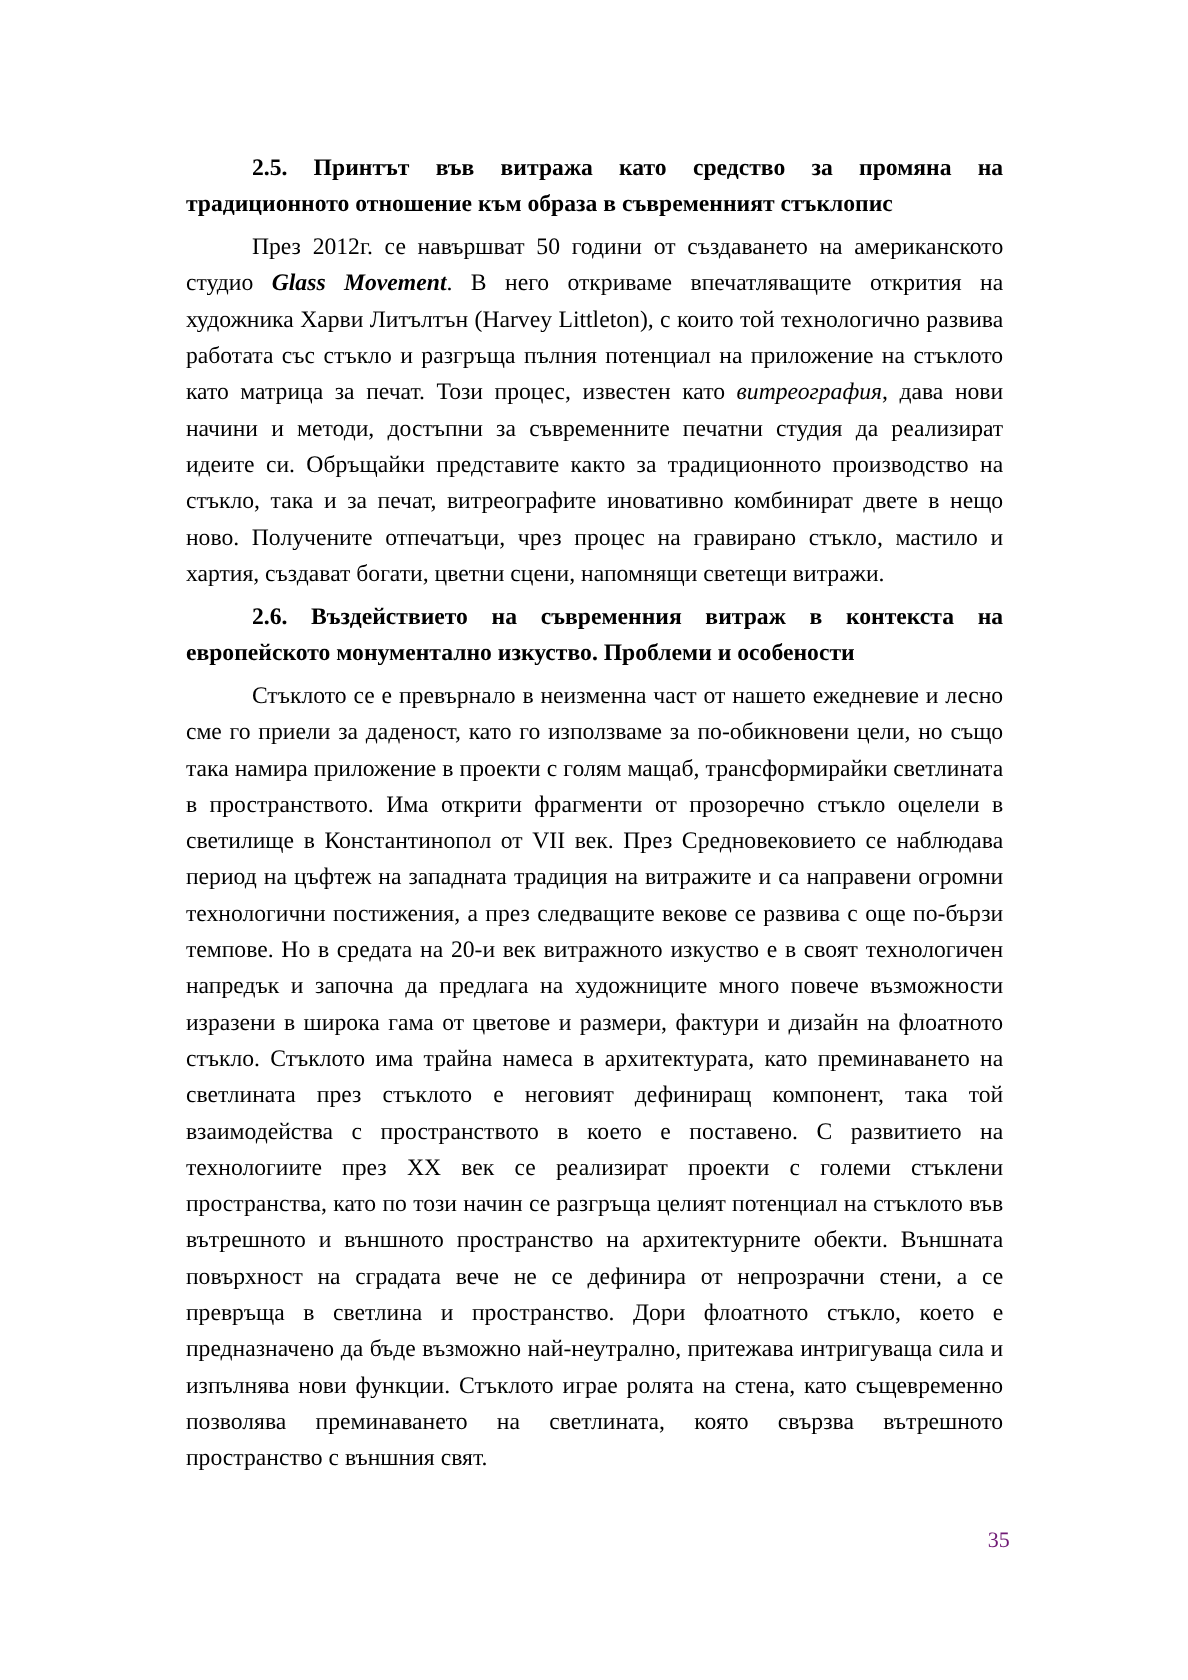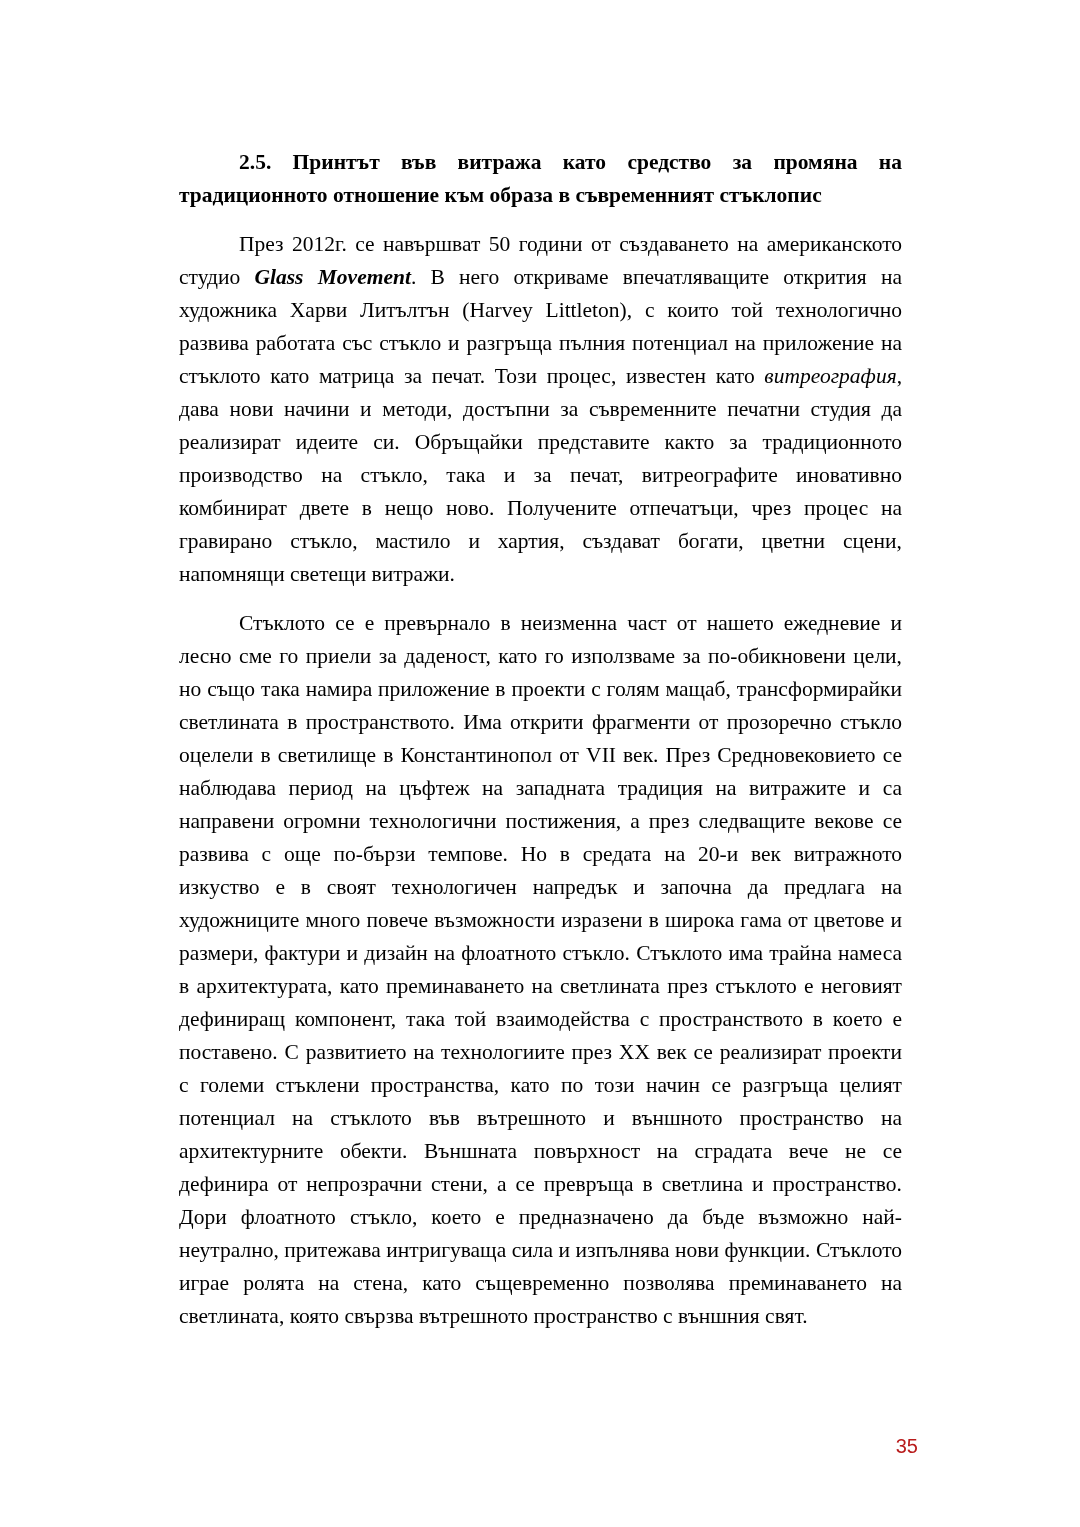--- a/index.html
+++ b/index.html
@@ -14,41 +14,42 @@
     background: #ffffff;
     box-sizing: border-box;
     padding: 130px 162px 0 163px;
     font-family: "Liberation Serif", "DejaVu Serif", serif;
     font-size: 21.5px;
     line-height: 33px;
     color: #000000;
     overflow: hidden;
   }
   .doc-body p.block {
-    margin: 16px;
+    margin: 6px;
     text-align: justify;
     text-indent: 60px;
   }
   .doc-body p.heading span,
   .doc-body p.subheading span {
     font-weight: bold;
   }
   .page-number {
     position: absolute;
-    top: 1434px;
+    top: 1388px;
     right: 162px;
     font-size: 20px;
     line-height: 24px;
-    font-family: Liberation Sans, sans-serif;
-    color: #b91c1c;
+    font-family: Liberation Serif, serif;
+    color: #701a75;
   }
 </style>
 </head>
 <body>
 
 <div class="page">
   <div class="doc-body">
       <p class="block heading"><span style="font-weight: bold;">2.5. Принтът във витража като средство за промяна на традиционното отношение към образа в съвременният стъклопис</span></p>
       <p class="block paragraph"><span>През 2012г. се навършват 50 години от създаването на американското студио </span><span style="font-weight: bold; font-style: italic;">Glass Movement</span><span>. В него откриваме впечатляващите открития на художника Харви Литълтън (Harvey Littleton), с които той технологично развива работата със стъкло и разгръща пълния потенциал на приложение на стъклото като матрица за печат. Този процес, известен като </span><span style="font-style: italic;">витреография</span><span>, дава нови начини и методи, достъпни за съвременните печатни студия да реализират идеите си. Обръщайки представите както за традиционното производство на стъкло, така и за печат, витреографите иновативно комбинират двете в нещо ново. Получените отпечатъци, чрез процес на гравирано стъкло, мастило и хартия, създават богати, цветни сцени, напомнящи светещи витражи.</span></p>
+      <p class="block heading"><span style="font-weight: bold;">2.6. Въздействието на съвременния витраж в контекста на европейското монументално изкуство. Проблеми и особености</span></p>
       <p class="block paragraph"><span>Стъклото се е превърнало в неизменна част от нашето ежедневие и лесно сме го приели за даденост, като го използваме за по-обикновени цели, но също така намира приложение в проекти с голям мащаб, трансформирайки светлината в пространството. Има открити фрагменти от прозоречно стъкло оцелели в светилище в Константинопол от VII век. През Средновековието се наблюдава период на цъфтеж на западната традиция на витражите и са направени огромни технологични постижения, а през следващите векове се развива с още по-бързи темпове. Но в средата на 20-и век витражното изкуство е в своят технологичен напредък и започна да предлага на художниците много повече възможности изразени в широка гама от цветове и размери, фактури и дизайн на флоатното стъкло. Стъклото има трайна намеса в архитектурата, като преминаването на светлината през стъклото е неговият дефиниращ компонент, така той взаимодейства с пространството в което е поставено. С развитието на технологиите през XX век се реализират проекти с големи стъклени пространства, като по този начин се разгръща целият потенциал на стъклото във вътрешното и външното пространство на архитектурните обекти. Външната повърхност на сградата вече не се дефинира от непрозрачни стени, а се превръща в светлина и пространство. Дори флоатното стъкло, което е предназначено да бъде възможно най-неутрално, притежава интригуваща сила и изпълнява нови функции. Стъклото играе ролята на стена, като същевременно позволява преминаването на светлината, която свързва вътрешното пространство с външния свят.</span></p>
     </div>
   <div class="page-number">35</div>
 </div>
 
 </body></html>

